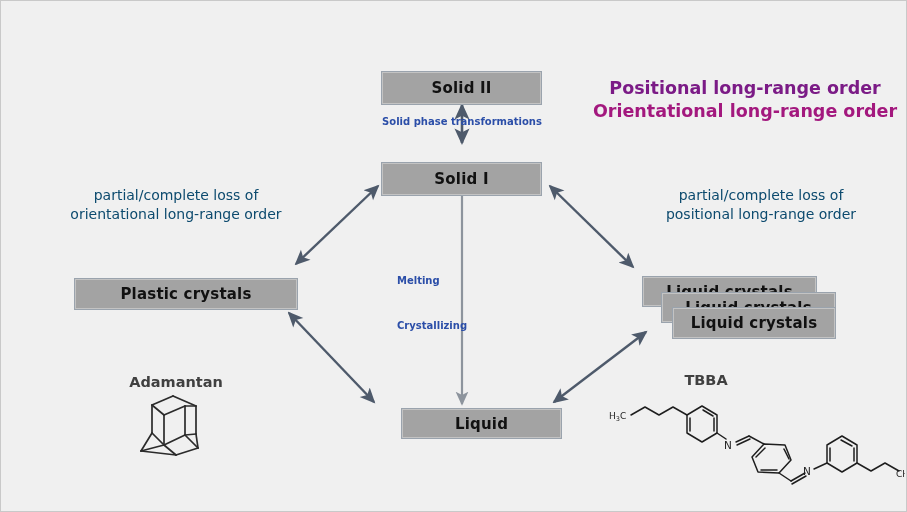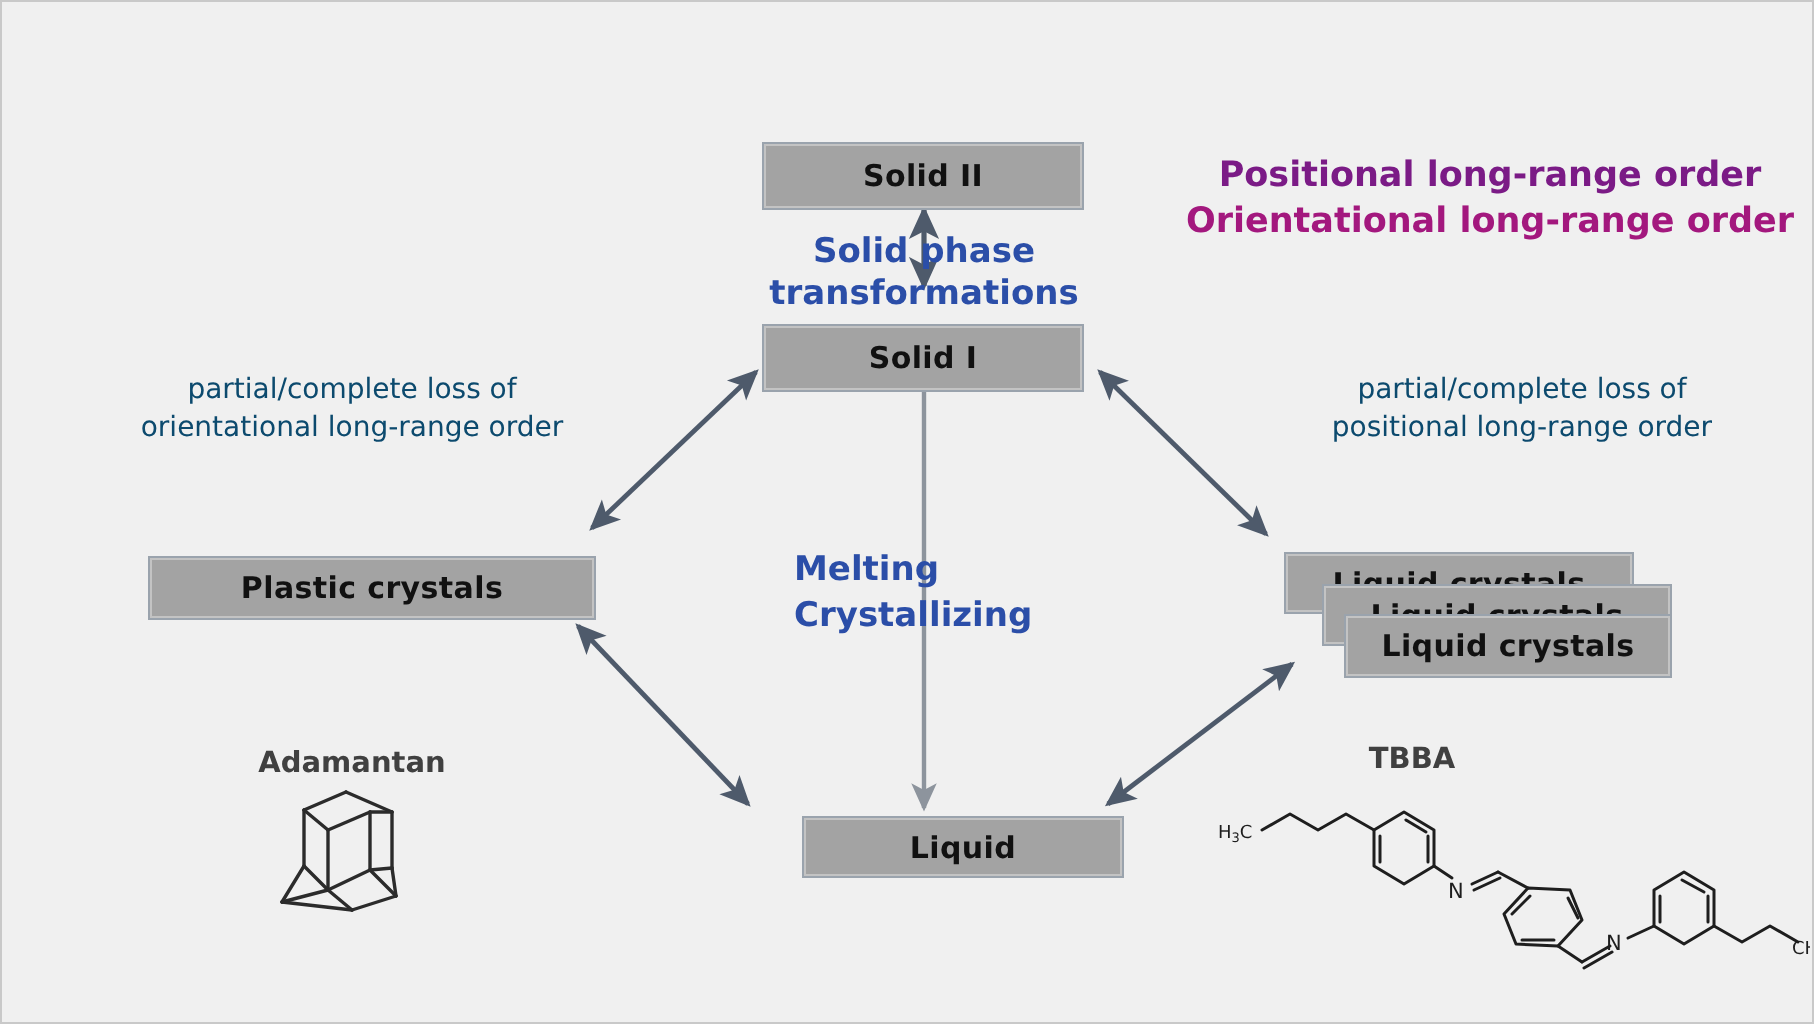--- a/index.html
+++ b/index.html
@@ -35,21 +35,21 @@
   }
 
   
   .lbl {
     position: absolute;
     font-weight: bold;
     line-height: 1.25;
     text-align: center;
     white-space: pre-line;
   }
-  .lbl-blue  { color: #2b4ea8; font-size: 17px; }
+  .lbl-blue  { color: #2b4ea8; font-size: 10px; }
   .lbl-mag   { color: #0c4a6e; font-size: 14px; }
   .lbl-mol   { color: #404040; font-size: 14.5px; }
 
   .hdr-line1 { color: #7b1b86; font-size: 17.5px; font-weight: bold; }
   .hdr-line2 { color: #a3187e; font-size: 17.5px; font-weight: bold; }
 
   
   svg.overlay {
     position: absolute;
     left: 0; top: 0;
@@ -120,21 +120,21 @@
 
   <div style="position:absolute; left:585px; top:76px; width:318px; text-align:center; line-height:1.32;">
     <div class="hdr-line1">Positional long-range order</div>
     <div class="hdr-line2">Orientational long-range order</div>
   </div>
 
   <div class="lbl lbl-blue" style="left:330px; top:115px; width:262px;">Solid phase transformations</div>
 
   <div style="position:absolute; left:396px; top:273px; width:132px; line-height:1.35;">
     <div class="lbl-blue" style="font-weight:bold;">Melting</div>
-    <div class="lbl-blue" style="font-weight:bold;">Crystallizing</div>
+    <div class="lbl-blue" style="font-weight:bold;margin-top:31px;">Crystallizing</div>
   </div>
 
   <div style="position:absolute; left:30px; top:185px; width:290px; text-align:center; line-height:1.35;">
     <div class="lbl-mag">partial/complete loss of</div>
     <div class="lbl-mag">orientational long-range order</div>
   </div>
 
   <div style="position:absolute; left:620px; top:185px; width:280px; text-align:center; line-height:1.35;">
     <div class="lbl-mag">partial/complete loss of</div>
     <div class="lbl-mag">positional long-range order</div>

